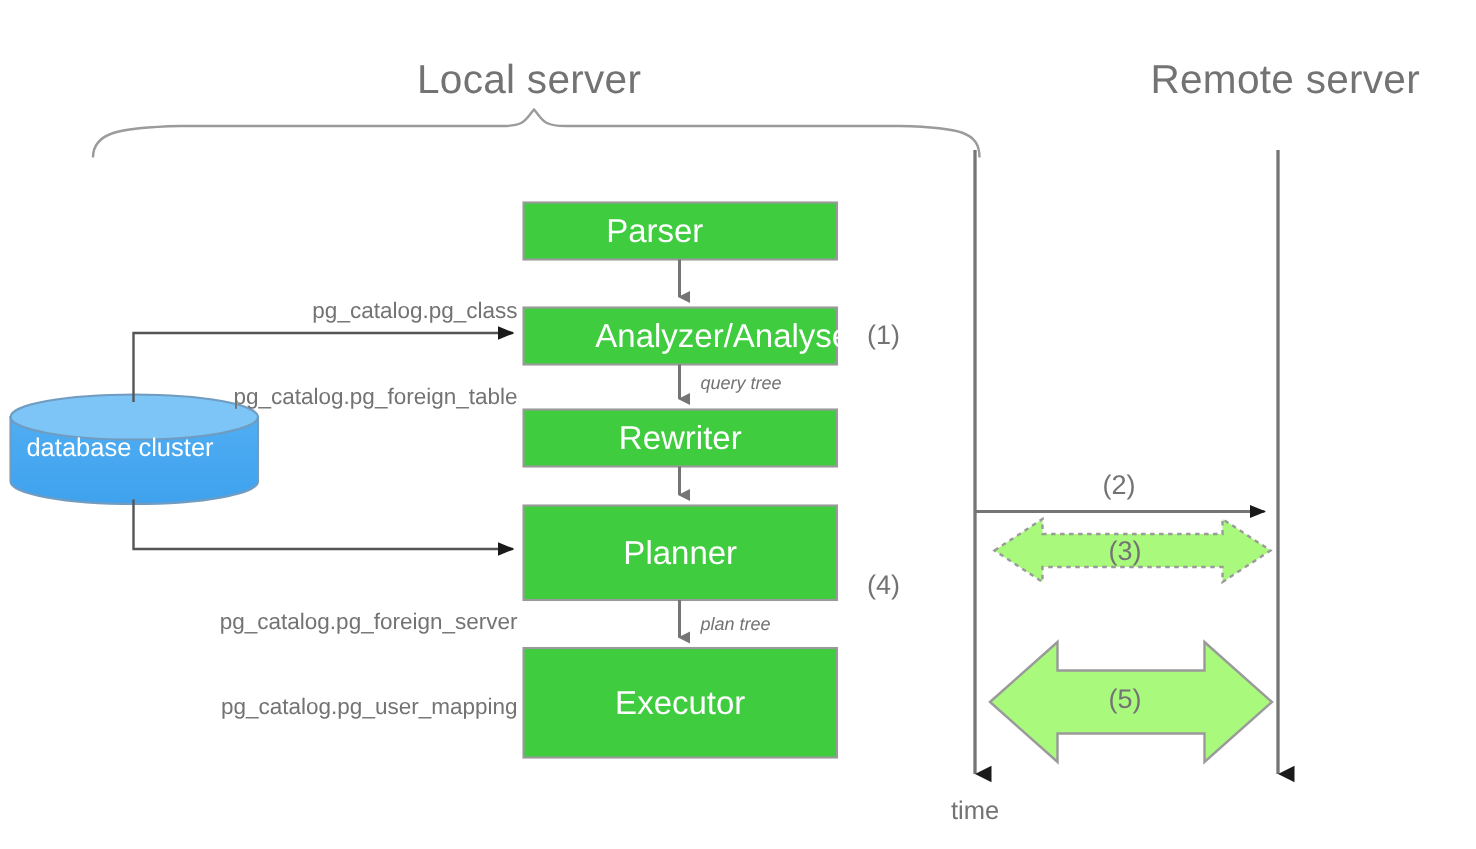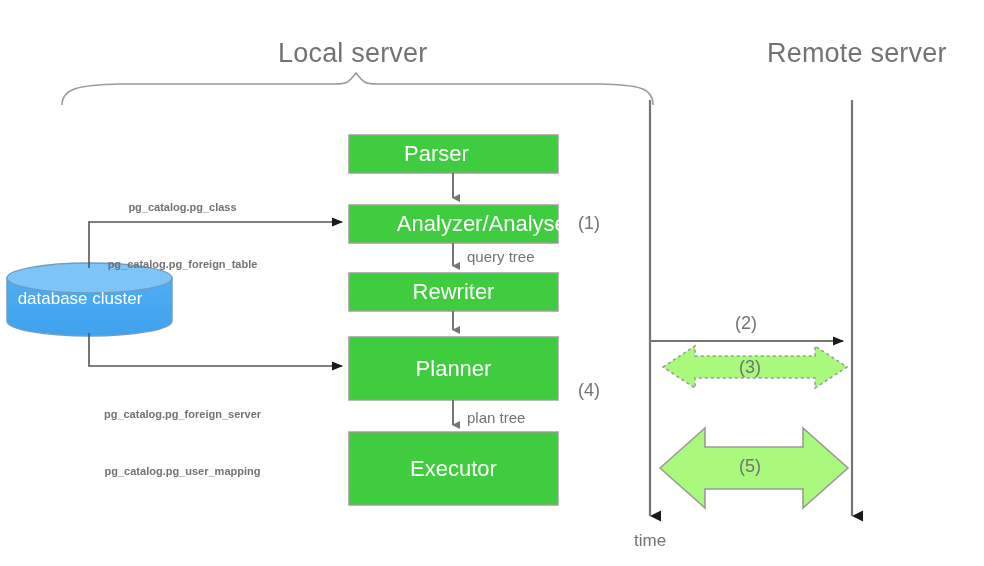--- a/index.html
+++ b/index.html
@@ -10,23 +10,23 @@
   }
   #stage{position:absolute;left:0;top:0;width:984px;height:566px;}
   svg.layer{position:absolute;left:0;top:0;width:984px;height:566px;overflow:visible;}
   .lbl{position:absolute;white-space:pre;color:#737373;}
   .hdr{font-size:27px;letter-spacing:.2px;}
   .boxtxt{
     position:absolute;color:#ffffff;font-size:22px;
     display:flex;align-items:center;justify-content:center;
     text-align:center;pointer-events:none;
   }
-  .mono-ish{font-size:11px;font-weight:bold;text-align:center;line-height:19px;}
+  .mono-ish{font-size:15px;font-weight:normal;text-align:right;line-height:19px;}
   .step{font-size:18px;}
-  .edgelbl{font-size:15px;}
+  .edgelbl{font-size:12px;font-style:italic;}
   .cyltxt{
     position:absolute;color:#ffffff;font-size:17px;width:146px;text-align:center;
   }
 </style>
 </head>
 <body>
 
 <div id="stage">
 
   <svg class="layer" viewBox="0 0 984 566" xmlns="http://www.w3.org/2000/svg">

